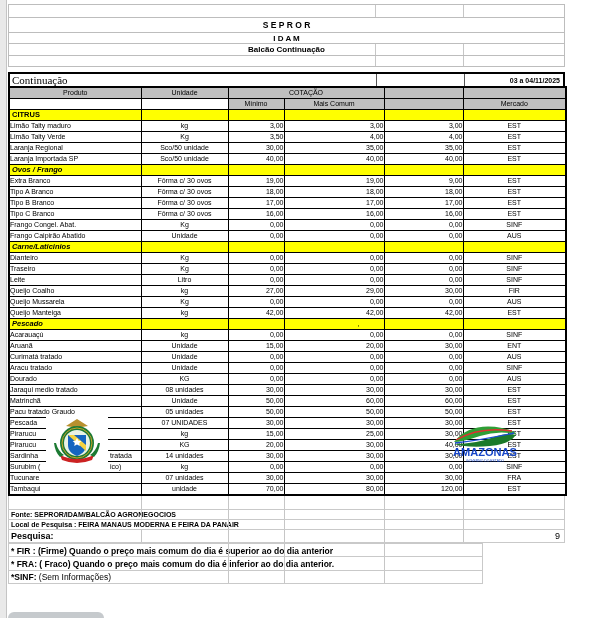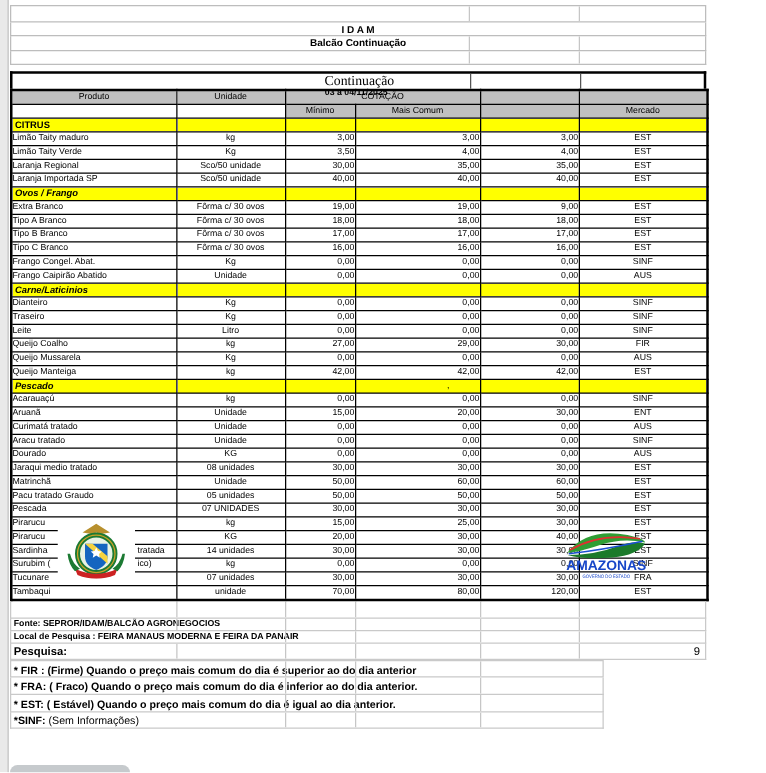--- a/index.html
+++ b/index.html
@@ -17,21 +17,21 @@
   .t-sep{height:15px;font-weight:bold;font-size:8.5px;line-height:15px;}
   .t-idam{height:11px;font-weight:bold;font-size:8px;line-height:11px;}
   .t-inst{height:11px;font-weight:bold;font-size:8.5px;line-height:11px;}
   .t-feira{height:11px;font-weight:bold;font-size:8px;line-height:11px;}
   .t-balcao{height:12px;font-weight:bold;font-size:8px;line-height:12px;}
   .t-e1{height:14px;} .t-e2{height:11px;}
   .gap5{height:5px;}
 
   
   .controw{position:relative;box-sizing:border-box;width:557px;height:14px;
-           border:2px solid #000;border-bottom:none;display:flex;justify-content:space-between;align-items:center;flex-direction:column;}
+           border:2px solid #000;border-bottom:none;display:flex;justify-content:space-between;align-items:center;}
   .controw .vl{background:#555;}
   .cont-label{font-family:"Liberation Serif",serif;font-size:11px;padding-left:2px;line-height:12px;}
   .cont-date{font-size:7px;font-weight:bold;padding-right:3px;}
 
   
   table.price{border-collapse:collapse;table-layout:fixed;width:557px;border:2px solid #000;}
   table.price td,table.price th{border:1px solid #000;padding:0;overflow:hidden;white-space:nowrap;
         font-size:7px;line-height:10px;height:10px;box-sizing:border-box;font-weight:normal;}
   col.c1{width:132px;}col.c2{width:87px;}col.c3{width:56px;}col.c4{width:100px;}col.c5{width:79px;}col.c6{width:103px;}
   .hgray{background:#c0c0c0;text-align:center;}
@@ -75,20 +75,21 @@
 
 <div class="screen">
   <div class="left-strip"></div>
 
   <div class="sheet">
 
     <div class="toprow t-e1 first">
         <i class="vl" style="left: 366px;"></i>
         <i class="vl" style="left: 454px;"></i>
       </div>
+    <div class="toprow t-sep"><span>S E P R O R</span></div>
     <div class="toprow t-idam"><span>I D A M</span></div>
     <div class="toprow t-balcao"><span>Balcão Continuação</span><i class="vl" style="left: 366px;"></i><i class="vl" style="left: 454px;"></i></div>
     <div class="toprow t-e2">
         <i class="vl" style="left: 366px;"></i>
         <i class="vl" style="left: 454px;"></i>
       </div>
     <div class="gap5"></div>
 
     <div class="controw">
       <span class="cont-label">Continuação</span>
@@ -421,21 +422,20 @@
       <span class="pagenum">9</span>
     <i class="vl" style="left: 132px;"></i>
         <i class="vl" style="left: 219px;"></i>
         <i class="vl" style="left: 275px;"></i>
         <i class="vl" style="left: 375px;"></i>
         <i class="vl" style="left: 454px;"></i>
       </div>
     <div id="legend-box">
         <div class="frow narrow f-line topb"><b>* FIR : (Firme) Quando o preço mais comum do dia é superior ao do dia anterior</b><i class="vl" style="left: 219px;"></i><i class="vl" style="left: 275px;"></i><i class="vl" style="left: 375px;"></i></div>
         <div class="frow narrow f-line"><b>* FRA: ( Fraco) Quando o preço mais comum do dia é inferior ao do dia anterior.</b><i class="vl" style="left: 219px;"></i><i class="vl" style="left: 275px;"></i><i class="vl" style="left: 375px;"></i></div>
-        <div class="frow narrow f-line"><b>* EST: ( Estável) Quando o preço mais comum do dia é igual ao dia anterior.</b><i class="vl" style="left: 219px;"></i><i class="vl" style="left: 275px;"></i><i class="vl" style="left: 375px;"></i></div>
         <div class="frow narrow f-line h13"><b>*SINF:</b> (Sem Informações)<i class="vl" style="left: 219px;"></i><i class="vl" style="left: 275px;"></i><i class="vl" style="left: 375px;"></i></div>
       </div>
   </div>
 
   <svg class="logo" style="left:46px;top:417px;" width="62" height="46" viewBox="0 0 62 46">
     <rect x="0" y="0" width="62" height="46" fill="#ffffff"></rect>
     <path d="M31 2 L20 9 L26 10 L22 13 L31 9 L40 13 L36 10 L42 9 Z" fill="#b8902e"></path>
     <circle cx="31" cy="26" r="15" fill="#e9f2e4" stroke="#1c7a33" stroke-width="4"></circle>
     <circle cx="31" cy="26" r="15" fill="none" stroke="#c9a227" stroke-width="1"></circle>
     <path d="M22 18 h18 v10 c0 6 -4 9 -9 11 c-5 -2 -9 -5 -9 -11 Z" fill="#1565c0"></path>

